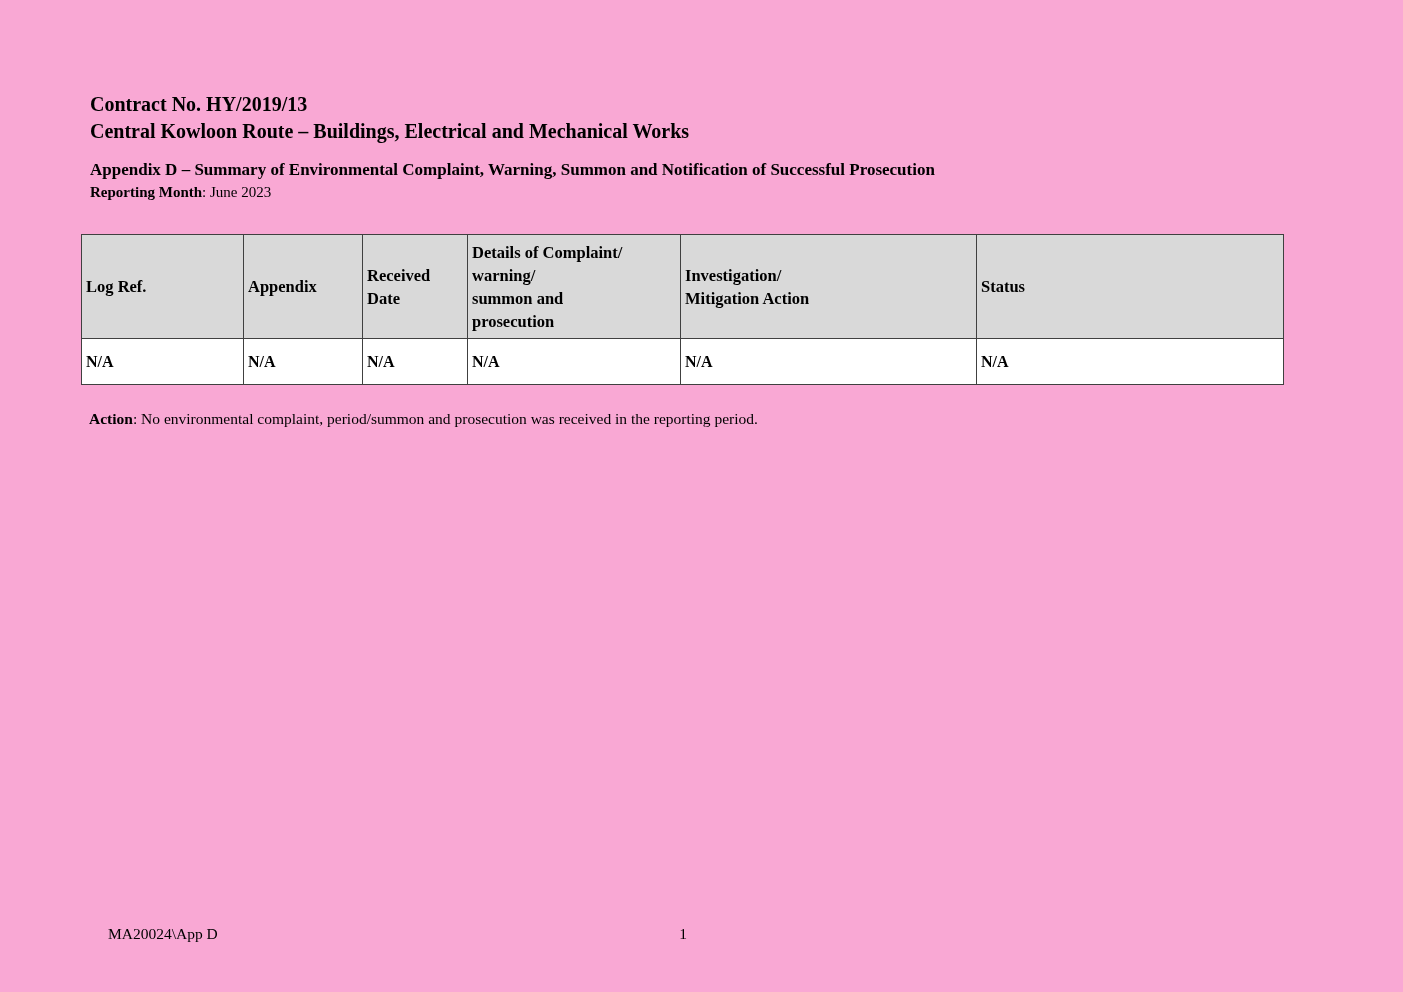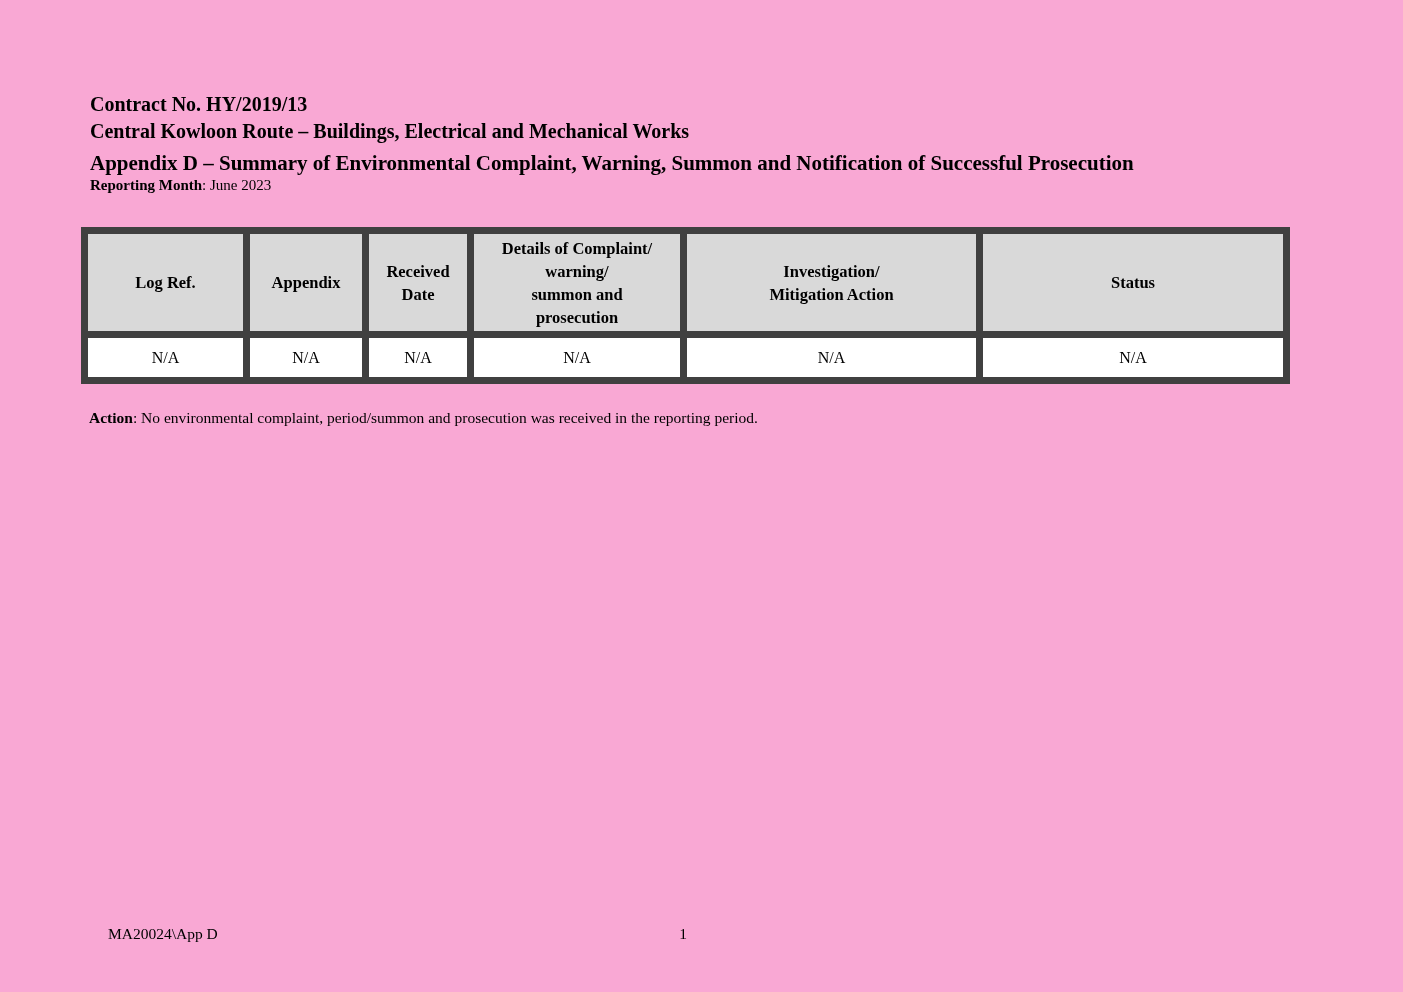--- a/index.html
+++ b/index.html
@@ -24,22 +24,22 @@
   .title-block {
     margin-top: 91px;
   }
   .title-line {
     font-size: 20px;
     font-weight: bold;
     line-height: 27px;
     white-space: nowrap;
   }
   .appendix-heading {
-    margin-top: 7px;
-    font-size: 21px;
+    margin-top: 14px;
+    font-size: 17px;
     font-weight: bold;
     line-height: 22px;
     white-space: nowrap;
     font-family: Liberation Serif, serif;
   }
   .reporting-month {
     font-size: 15px;
     line-height: 22px;
   }
   .reporting-month .bold-label { font-weight: bold; }
@@ -50,37 +50,38 @@
     width: 1202px;
     margin-left: -9px;
   }
   .summary-table col.c1 { width: 162px; }
   .summary-table col.c2 { width: 119px; }
   .summary-table col.c3 { width: 105px; }
   .summary-table col.c4 { width: 213px; }
   .summary-table col.c5 { width: 296px; }
   .summary-table col.c6 { width: 307px; }
   .summary-table th, .summary-table td {
-    border: 7px solid #404040;
-    text-align: center;
+    border: 1px solid #404040;
+    text-align: left;
     vertical-align: middle;
     padding: 2px 4px;
   }
   .summary-table th {
     background: #d9d9d9;
     font-size: 16.5px;
     font-weight: bold;
     line-height: 23px;
     height: 104px;
   }
   .summary-table td {
     font-size: 16px;
     line-height: 21px;
     height: 46px;
     background: #ffffff;
+    font-weight: bold;
   }
   .remarks {
     margin-top: 23px;
     margin-left: -1px;
     font-size: 15.5px;
     line-height: 21px;
   }
   .remarks .bold-label { font-weight: bold; }
   .footer {
     position: absolute;

